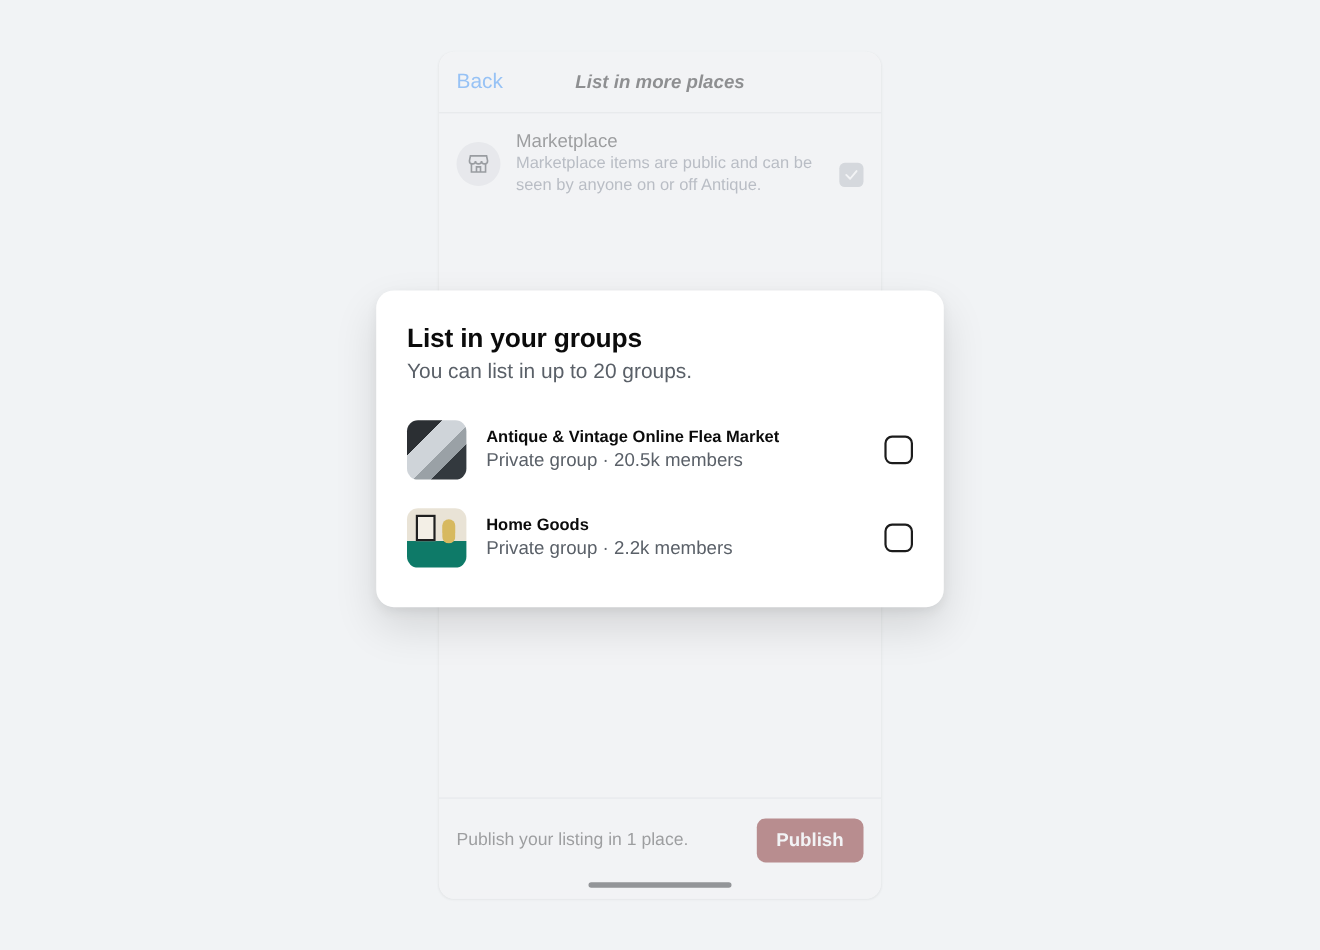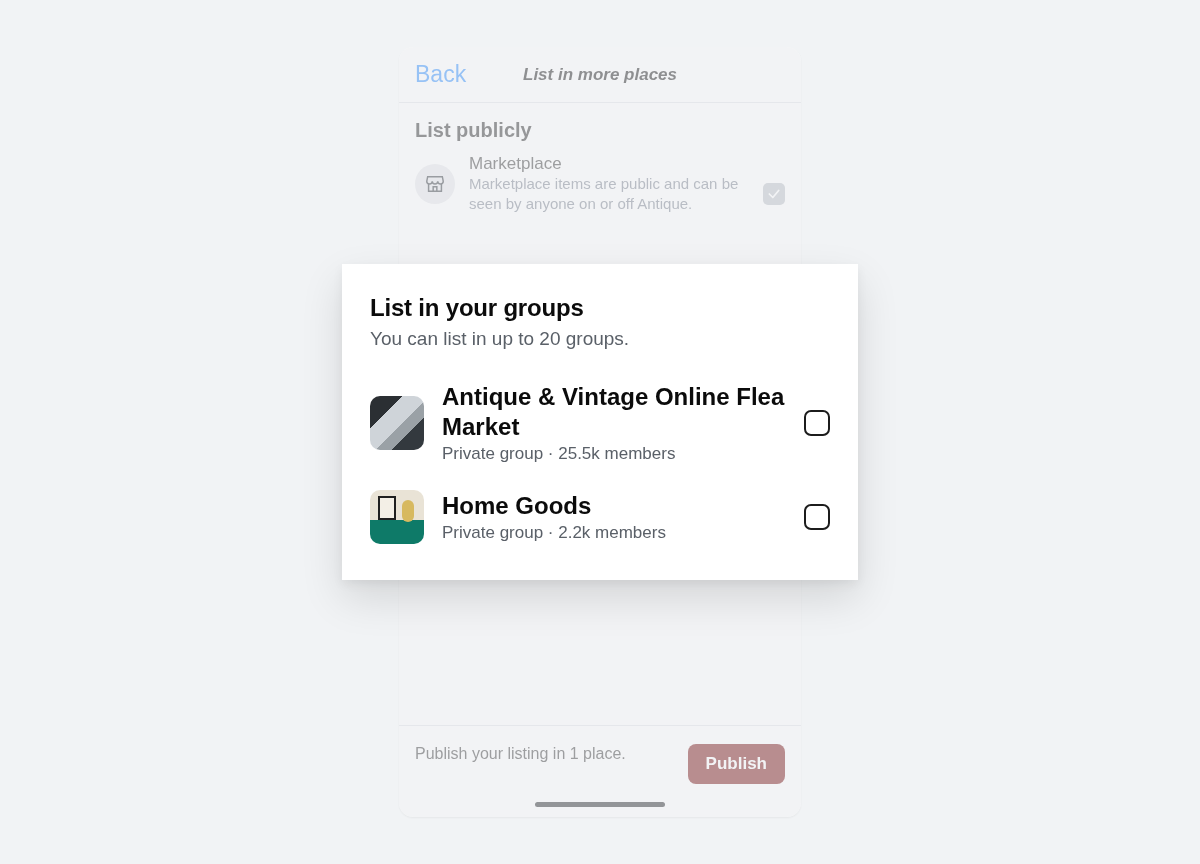--- a/index.html
+++ b/index.html
@@ -38,21 +38,21 @@
     height: 56px;
     display: flex;
     align-items: center;
     justify-content: center;
     border-bottom: 1px solid #e3e5e8;
   }
   .nav .back {
     position: absolute;
     left: 16px;
     color: #3592ff;
-    font-size: 23px;
+    font-size: 19px;
     font-weight: 400;
   }
   .nav .title {
     font-size: 17px;
     font-weight: 600;
     color: #222;
     font-style: italic;
   }
 
   .section {
@@ -99,20 +99,21 @@
     justify-content: center;
     margin-top: 20px;
     flex: 0 0 22px;
   }
 
   .footer {
     margin-top: auto;
     border-top: 1px solid #e3e5e8;
     padding: 18px 16px 6px 16px;
     display: flex;
+    align-items: center;
     gap: 12px;
   }
   .footer-text {
     flex: 1;
     font-size: 16px;
     color: #444;
     line-height: 1.3;
   }
   .publish-btn {
     background: #7f1d1d;
@@ -131,21 +132,21 @@
     margin: 12px auto 10px auto;
   }
 
   
   .modal {
     position: absolute;
     left: 342px;
     top: 264px;
     width: 516px;
     background: #ffffff;
-    border-radius: 0;
+    border-radius: 16px;
     box-shadow: 0 18px 40px rgba(0,0,0,.12), 0 4px 10px rgba(0,0,0,.06);
     padding: 30px 28px 26px 28px;
   }
   .modal-title {
     font-size: 24px;
     font-weight: 800;
     letter-spacing: -0.2px;
     color: #0b0b0b;
   }
   .modal-sub {
@@ -185,21 +186,21 @@
   .thumb.t2::after{
     content:"";
     position:absolute; right:10px; top:10px; width:12px; height:22px;
     background: radial-gradient(circle at 50% 30%, #d7b95f 0 50%, transparent 51%),
                linear-gradient(#d7b95f,#d7b95f);
     border-radius: 6px;
   }
 
   .group-text { flex: 1 1 auto; }
   .group-name {
-    font-size: 24px;
+    font-size: 15px;
     font-weight: 700;
     line-height: 1.25;
     color: #0b0b0b;
   }
   .group-meta {
     margin-top: 2px;
     font-size: 17px;
     color: #5a6068;
   }
   .chk {
@@ -217,21 +218,20 @@
 </head>
 <body>
 
 <div class="phone">
   <div class="nav">
     <span class="back">Back</span>
     <span class="title">List in more places</span>
   </div>
 
   <div class="section">
-    <div class="section-title">List publicly</div>
     <div class="mp-row">
       <div class="mp-icon">
         <svg class="store-svg" viewBox="0 0 24 24" fill="none" stroke="#3a3f45" stroke-width="1.6">
           <path d="M4 4h16l1 5a3 3 0 0 1-3 3 3 3 0 0 1-3-3 3 3 0 0 1-3 3 3 3 0 0 1-3-3 3 3 0 0 1-3 3 3 3 0 0 1-3-3l1-5z"></path>
           <path d="M5 12v8h14v-8"></path>
           <path d="M10 20v-5h4v5"></path>
         </svg>
       </div>
       <div class="mp-text">
         <div class="mp-name">Marketplace</div>
@@ -256,21 +256,21 @@
 
 <div class="modal">
   <div class="modal-title">List in your groups</div>
   <div class="modal-sub">You can list in up to 20 groups.</div>
 
   <div class="groups">
     <div class="group-row">
       <div class="thumb t1"></div>
       <div class="group-text">
         <div class="group-name">Antique &amp; Vintage Online Flea Market</div>
-        <div class="group-meta">Private group  ·  25.5k members</div>
+        <div class="group-meta">Private group  ·  20.5k members</div>
       </div>
       <div class="chk"></div>
     </div>
 
     <div class="group-row">
       <div class="thumb t2"></div>
       <div class="group-text">
         <div class="group-name">Home Goods</div>
         <div class="group-meta">Private group  ·  2.2k members</div>
       </div>

